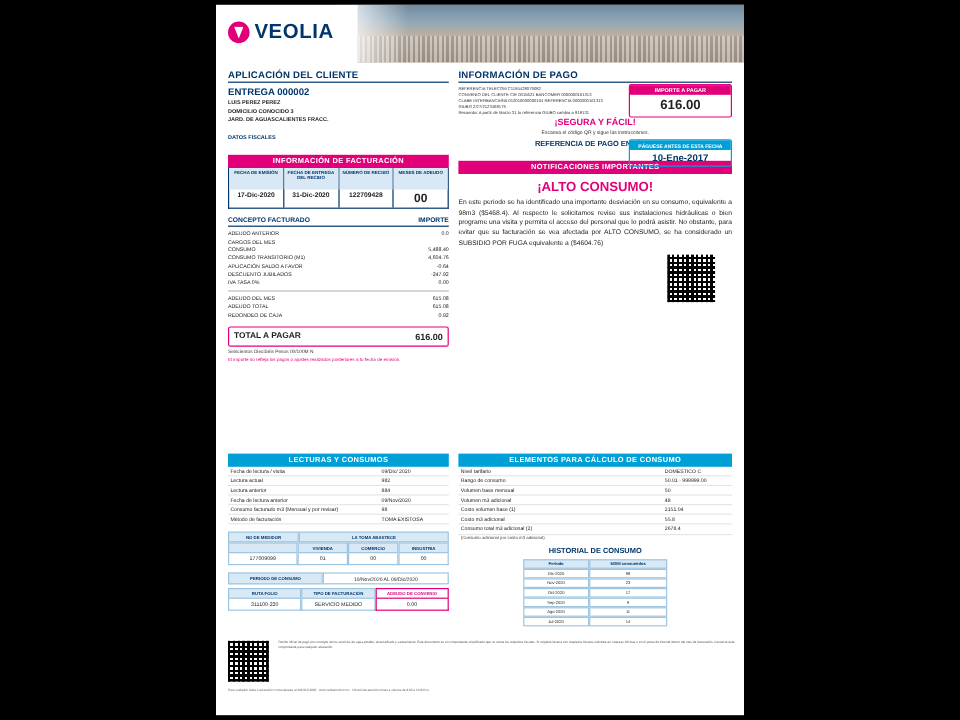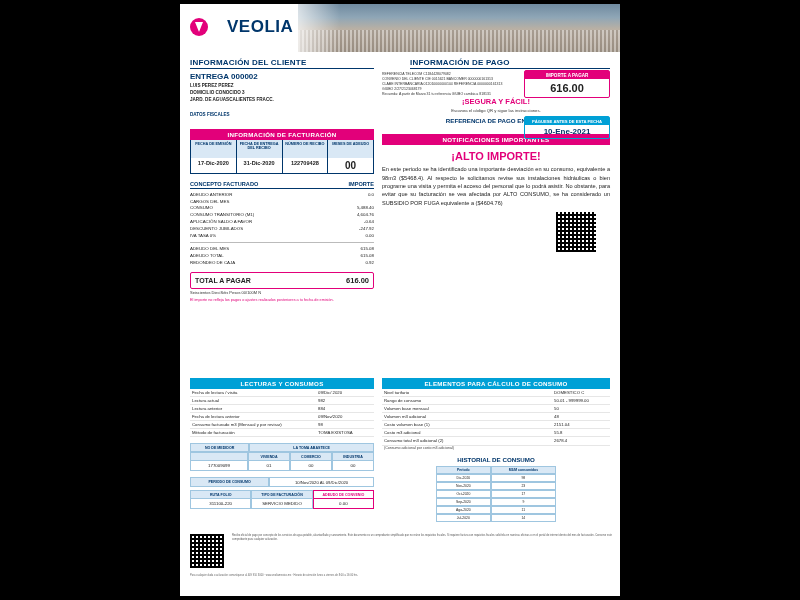--- a/index.html
+++ b/index.html
@@ -8,40 +8,40 @@
   .sheet{position:absolute;left:180px;top:4px;width:440px;height:592px;background:#fff;overflow:hidden;}
   
   .hdr{position:relative;height:48px;background:#fff;}
   .hdr .photo{position:absolute;left:118px;top:0;width:322px;height:48px;
     background:linear-gradient(180deg,#6f8aa0 0%,#8fa6b6 28%,#b9b0a4 52%,#c9b9a6 75%,#d6c6b2 100%);}
   .hdr .photo:after{content:"";position:absolute;left:0;top:26px;width:100%;height:22px;
     background:repeating-linear-gradient(90deg,rgba(255,255,255,.35) 0 2px,rgba(120,110,100,.25) 2px 4px),
                linear-gradient(180deg,rgba(180,170,160,.6),rgba(140,130,120,.7));}
   .hdr .fade{position:absolute;left:100px;top:0;width:60px;height:48px;
     background:linear-gradient(90deg,#fff 0%,rgba(255,255,255,0) 100%);z-index:3;}
-  .logo{position:absolute;left:10px;top:13px;display:flex;align-items:center;gap:19px;z-index:4;}
+  .logo{position:absolute;left:10px;top:13px;display:flex;align-items:center;gap:4px;z-index:4;}
   .logo .mark{width:18px;height:18px;border-radius:50%;background:#e2007a;position:relative;}
   .logo .mark:after{content:"";position:absolute;left:5px;top:4px;width:8px;height:10px;background:#fff;
     border-radius:0 0 50% 50%;clip-path:polygon(0 0,100% 0,50% 100%);}
   .logo .word{font-size:17px;font-weight:bold;color:#00366b;letter-spacing:.5px;}
 
   .sec-title{color:#00366b;font-weight:bold;font-size:8px;letter-spacing:.2px;}
   .xtiny{font-size:3.6px;line-height:1.3;color:#444;}
   .pinkbar{background:#e2007a;color:#fff;font-size:6.2px;font-weight:bold;text-align:center;padding:2px 0;letter-spacing:.3px;}
   .bluebar{background:#00a0d6;color:#fff;font-size:6.2px;font-weight:bold;text-align:center;padding:2px 0;letter-spacing:.3px;}
 
   .col-left{position:absolute;left:10px;top:54px;width:184px;}
   .col-right{position:absolute;left:202px;top:54px;width:228px;}
 
   .cust-title{border-bottom:1px solid #00366b;padding-bottom:1px;margin-bottom:3px;}
   .cuenta{font-size:8px;font-weight:bold;color:#00366b;margin-bottom:2px;}
   .cust-lines{font-size:4.6px;line-height:1.5;color:#222;font-weight:bold;}
   .fiscales{margin-top:8px;font-size:4.6px;font-weight:bold;color:#00366b;}
 
-  .pay-title{border-bottom:1px solid #00366b;padding-bottom:1px;margin-bottom:3px;margin-left:28px;}
+  .pay-title{border-bottom:1px solid #00366b;padding-bottom:1px;margin-bottom:3px;}
   .ref-block{width:136px;font-size:3.5px;line-height:1.45;color:#333;}
   .amt-box{position:absolute;right:0;top:12px;width:84px;border:1px solid #e2007a;border-radius:2px;text-align:center;}
   .amt-box .lab{background:#e2007a;color:#fff;font-size:4.6px;font-weight:bold;padding:1.5px 0;}
   .amt-box .val{font-size:11px;font-weight:bold;color:#222;padding:3px 0;}
   .due-box{position:absolute;right:0;top:58px;width:84px;border:1px solid #00a0d6;border-radius:2px;text-align:center;}
   .due-box .lab{background:#00a0d6;color:#fff;font-size:4.2px;font-weight:bold;padding:1.5px 0;line-height:1.25;}
   .due-box .val{font-size:8px;font-weight:bold;color:#00366b;padding:2px 0;}
 
   
   .fact{margin-top:12px;}
@@ -127,21 +127,21 @@
     <div class="hdr">
       <div class="photo"></div>
       <div class="fade"></div>
       <div class="logo">
         <span class="mark"></span>
         <span class="word">VEOLIA</span>
       </div>
     </div>
 
     <div class="col-left">
-      <div class="sec-title cust-title">INFORMACIÓN DEL CLIENTE</div>
+      <div class="sec-title cust-title">APLICACIÓN DEL CLIENTE</div>
       <div class="cuenta">
         <span>ENTREGA</span>
         <span>000002</span>
       </div>
       <div class="cust-lines">
         <div>LUIS PEREZ PEREZ</div>
         <div>DOMICILIO CONOCIDO 3</div>
         <div>JARD. DE AGUASCALIENTES FRACC.</div>
       </div>
       <div class="fiscales">DATOS FISCALES</div>
@@ -234,31 +234,31 @@
         <div>GIUBO 2/27/2123468179</div>
         <div>Recuerda: A partir de Marzo 31 tu referencia GIUBO cambia a 818131</div>
       </div>
 
       <div class="amt-box">
         <div class="lab">IMPORTE A PAGAR</div>
         <div class="val">616.00</div>
       </div>
       <div class="due-box">
         <div class="lab">PÁGUESE ANTES DE ESTA FECHA</div>
-        <div class="val">10-Ene-2021</div>
+        <div class="val">10-Ene-2017</div>
       </div>
 
       <div class="pago-sub">¡SEGURA Y FÁCIL!</div>
       <div class="pago-ins">Escanea el código QR y sigue las instrucciones.</div>
       <div class="ref-linea">REFERENCIA DE PAGO EN LÍNEA</div>
       <div class="qr"></div>
 
       <div class="notif">
         <div class="pinkbar">NOTIFICACIONES IMPORTANTES</div>
-        <div class="alto">¡ALTO IMPORTE!</div>
+        <div class="alto">¡ALTO CONSUMO!</div>
         <div class="ptext">En este periodo se ha identificado una importante desviación en su consumo, equivalente a 98m3 ($5468.4). Al respecto le solicitamos revise sus instalaciones hidráulicas o bien programe una visita y permita el acceso del personal que lo podrá asistir. No obstante, para evitar que su facturación se vea afectada por ALTO CONSUMO, se ha considerado un SUBSIDIO POR FUGA equivalente a ($4604.76)</div>
       </div>
     </div>
 
     <div class="low">
       <div class="bluebar">LECTURAS Y CONSUMOS</div>
       <div>
         <div class="lrow">
             <div class="n">Fecha de lectura / visita</div>
             <div class="v">09/Dic/ 2020</div>

